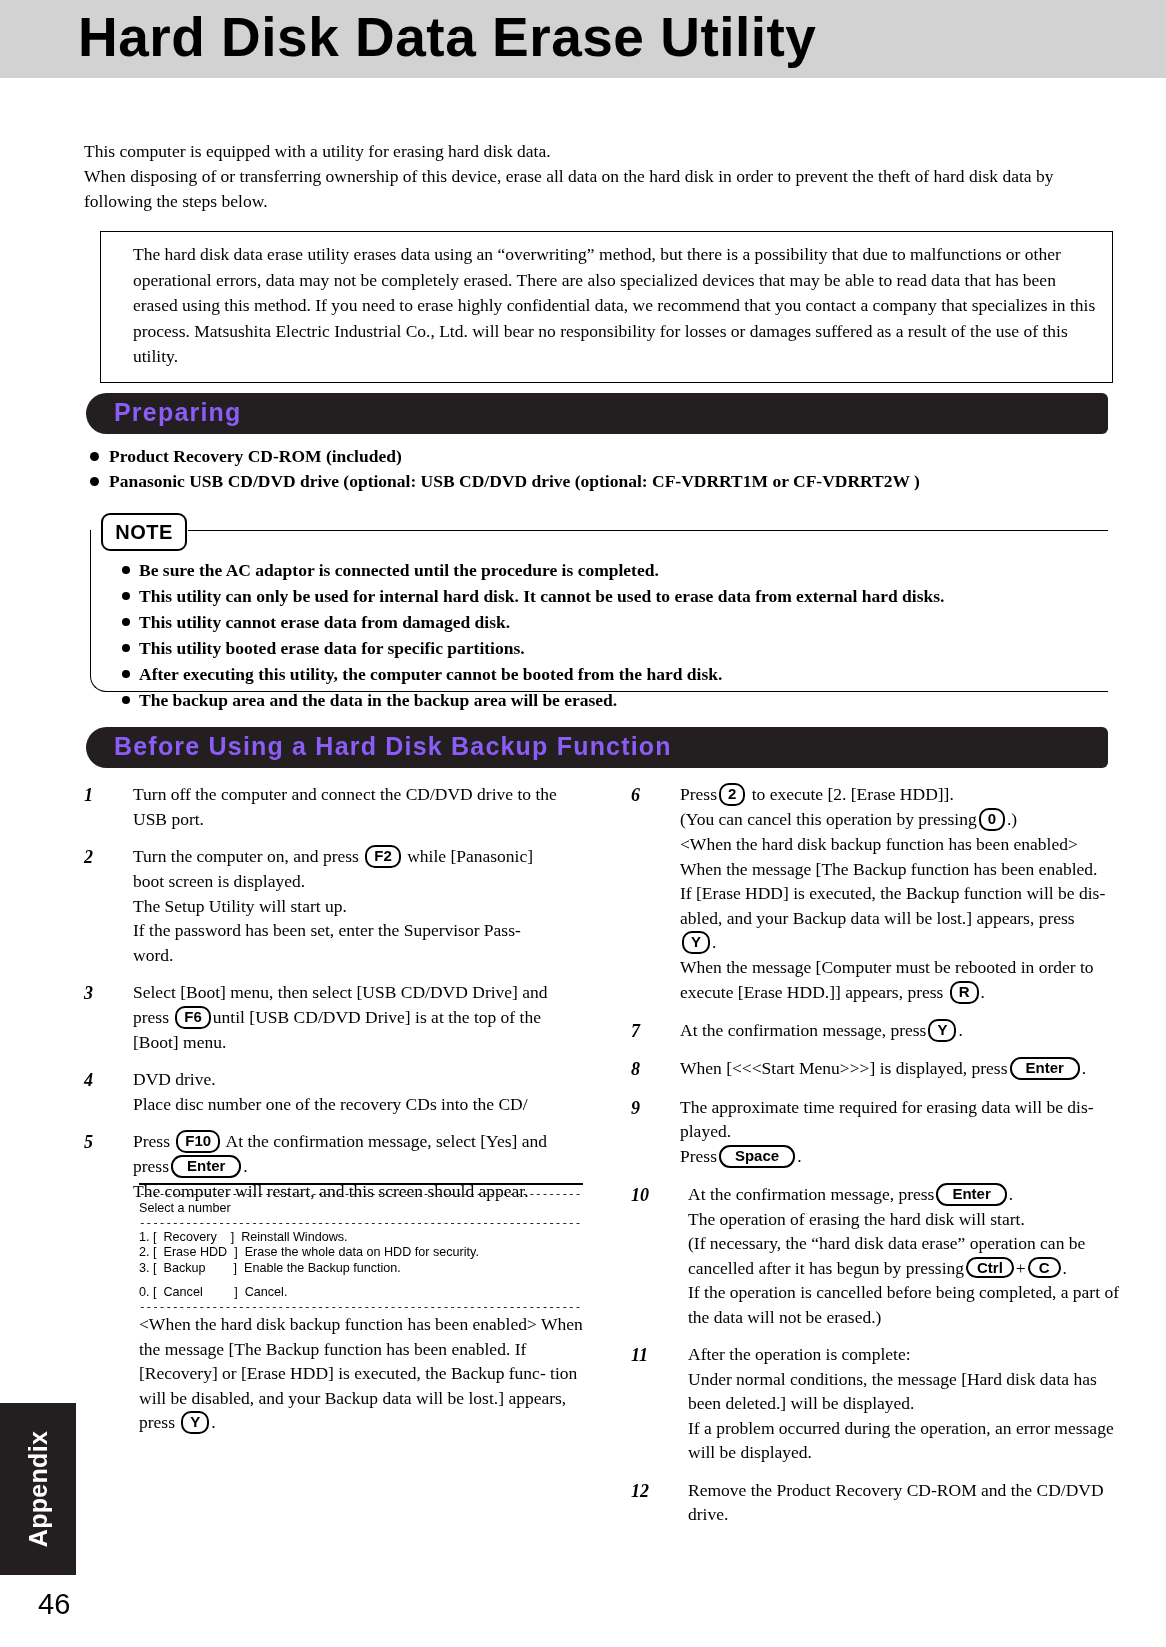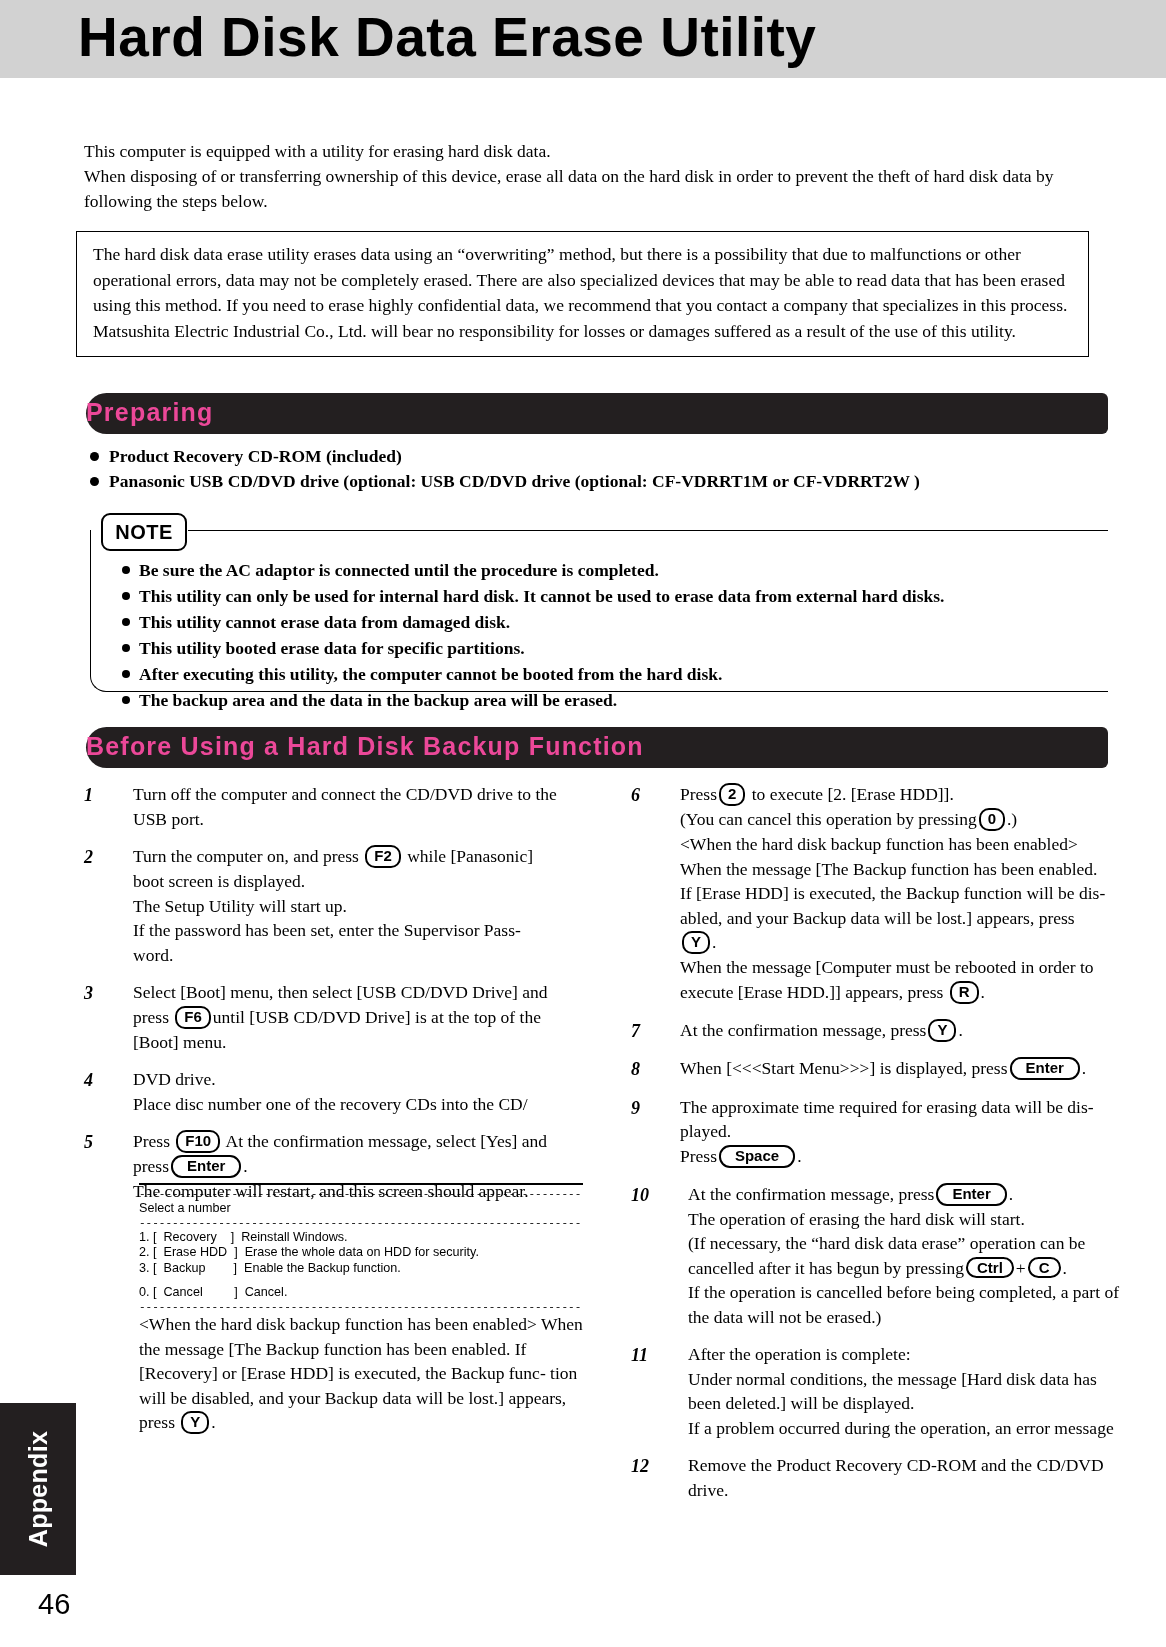--- a/index.html
+++ b/index.html
@@ -48,48 +48,49 @@
     left: 84px;
     top: 139px;
     width: 1028px;
     font-size: 17.5px;
     line-height: 25px;
   }
 
   
   .caution-box {
     position: absolute;
-    left: 76px;
+    left: 100px;
     top: 231px;
     width: 1013px;
     border: 1.6px solid #000;
     box-sizing: border-box;
-    padding: 10px 14px 12px 16px;
+    padding: 10px 14px 12px 32px;
   }
   .caution-box p {
     margin: 0;
     font-size: 17.5px;
     line-height: 25.5px;
   }
 
   
   .banner {
     position: absolute;
     height: 41px;
     background: #231f20;
     border-radius: 21px 6px 6px 21px;
     display: flex;
     align-items: center;
   }
   .banner .banner-label {
-    color: #ec4899;
+    color: #8b5cf6;
     font-family: "Liberation Sans", sans-serif;
     font-weight: bold;
     font-size: 25px;
     letter-spacing: 1.2px;
+    padding-left: 28px;
     line-height: 1;
     position: relative;
     top: -1px;
     white-space: nowrap;
   }
   #banner-preparing { left: 86px; top: 393px; width: 1022px; }
   #banner-before    { left: 86px; top: 727px; width: 1022px; }
 
   
   .bullet-list {
@@ -481,20 +482,21 @@
       </span>
     </div>
 
     <div class="step">
       <span class="step-num wide">11</span>
       <span class="step-body">
         <span class="ln">After the operation is complete:</span>
         <span class="ln">Under normal conditions, the message [Hard disk data has</span>
         <span class="ln">been deleted.] will be displayed.</span>
         <span class="ln">If a problem occurred during the operation, an error message</span>
+        <span class="ln">will be displayed.</span>
       </span>
     </div>
 
     <div class="step">
       <span class="step-num wide">12</span>
       <span class="step-body">
         <span class="ln">Remove the Product Recovery CD-ROM and the CD/DVD</span>
         <span class="ln">drive.</span>
       </span>
     </div>

